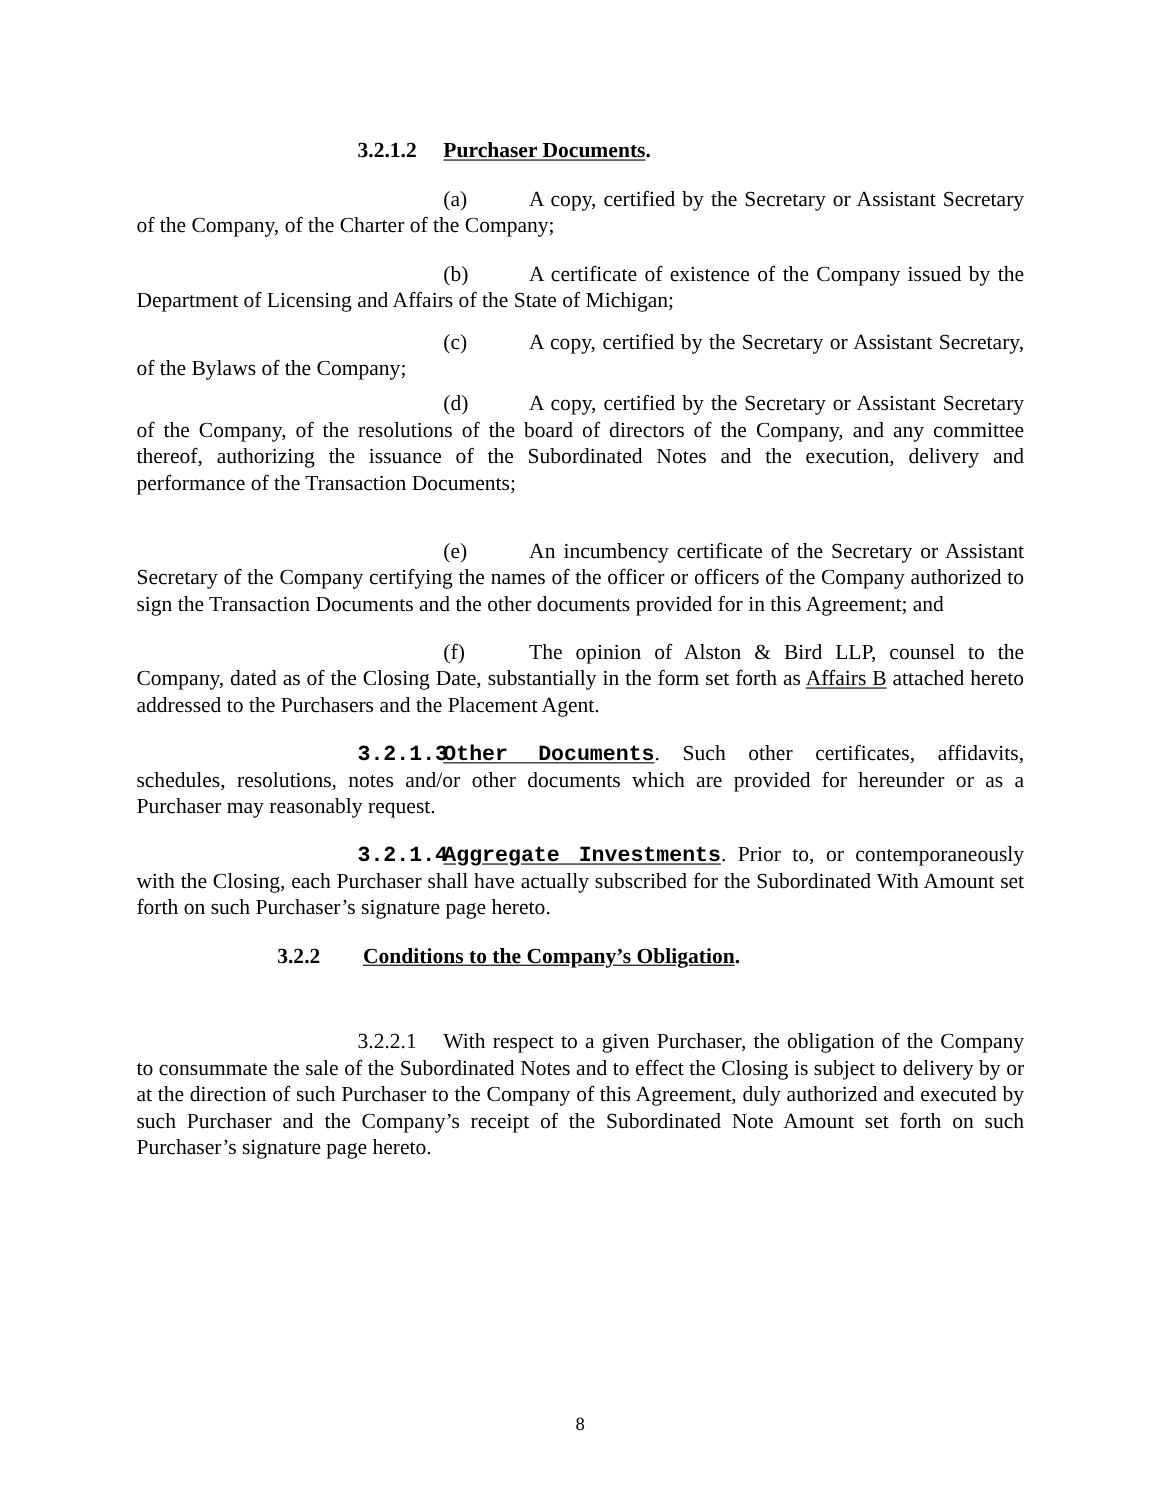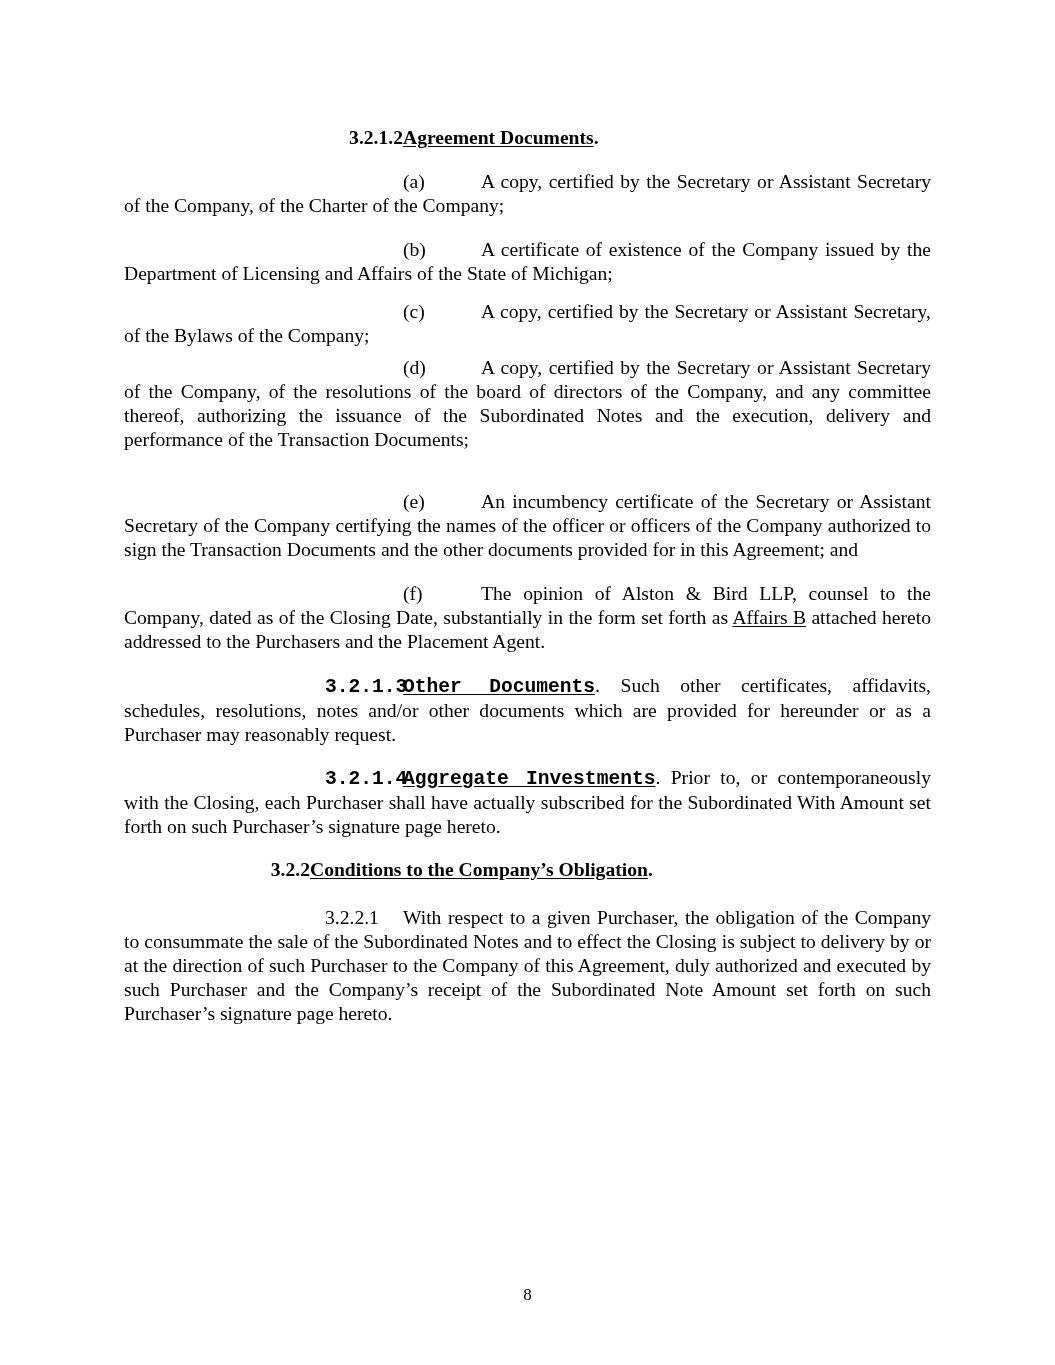--- a/index.html
+++ b/index.html
@@ -3,35 +3,35 @@
   <meta charset="utf-8">
   <style>
     html, body { margin: 0; padding: 0; background: #ffffff; }
     body {
       width: 1055px; height: 1365px; position: relative; overflow: hidden;
       font-family: "Liberation Serif", "DejaVu Serif", serif;
       font-size: 19.6px; color: #000; line-height: 24px;
     }
     .page { position: absolute; left: 124px; top: 0; width: 807px; }
     .heading { position: absolute; font-weight: bold; white-space: nowrap; }
-    .heading .num { display: inline-block; text-align: right; }
+    .heading .num { display: inline-block; }
     .heading .title { text-decoration: underline; text-underline-offset: 2px; }
     .para { position: absolute; left: 0; width: 807px; text-align: justify; text-align-last: left; }
     .item-label { display: inline-block; width: 78px; }
     .u { text-decoration: underline; text-underline-offset: 2px; }
     .b { font-weight: bold; font-family: Liberation Mono, monospace; }
     .pagenum { position: absolute; top: 1283px; left: 0; width: 1055px; text-align: center; font-size: 17px; }
   </style>
 </head>
 <body>
 
 <div class="page">
 
   <div class="heading" style="top:126px; left:201px;">
-    <span class="num" style="width:78px;">3.2.1.2</span><span class="title">Agreement Documents</span><span>.</span>
+    <span class="num" style="width:78px;">3.2.1.2</span><span class="title">Purchaser Documents</span><span>.</span>
   </div>
 
   <div class="para" style="top:170px;">
     <span style="display:inline-block;width:279px;"></span><span class="item-label">(a)</span><span>A copy, certified by the Secretary or Assistant Secretary of the Company, of the Charter of the Company;</span>
   </div>
 
   <div class="para" style="top:238px;">
     <span style="display:inline-block;width:279px;"></span><span class="item-label">(b)</span><span>A certificate of existence of the Company issued by the Department of Licensing and Affairs of the State of Michigan;</span>
   </div>
 
@@ -52,23 +52,23 @@
   </div>
 
   <div class="para" style="top:674px;">
     <span style="display:inline-block;width:201px;"></span><span class="b" style="display:inline-block;width:78px;">3.2.1.3</span><span class="b u">Other Documents</span><span>.  Such other certificates, affidavits, schedules, resolutions, notes and/or other documents which are provided for hereunder or as a Purchaser may reasonably request.</span>
   </div>
 
   <div class="para" style="top:766px;">
     <span style="display:inline-block;width:201px;"></span><span class="b" style="display:inline-block;width:78px;">3.2.1.4</span><span class="b u">Aggregate Investments</span><span>.  Prior to, or contemporaneously with the Closing, each Purchaser shall have actually subscribed for the Subordinated With Amount set forth on such Purchaser’s signature page hereto.</span>
   </div>
 
-  <div class="heading" style="top:858px; left:108px;">
+  <div class="heading" style="top:858px; left:128px;">
     <span class="num" style="width:78px;">3.2.2</span><span class="title">Conditions to the Company’s Obligation</span><span>.</span>
   </div>
 
-  <div class="para" style="top:906px;">
+  <div class="para" style="top:936px;">
     <span style="display:inline-block;width:201px;"></span><span style="display:inline-block;width:78px;">3.2.2.1</span><span>With respect to a given Purchaser, the obligation of the Company to consummate the sale of the Subordinated Notes and to effect the Closing is subject to delivery by or at the direction of such Purchaser to the Company of this Agreement, duly authorized and executed by such Purchaser and the Company’s receipt of the Subordinated Note Amount set forth on such Purchaser’s signature page hereto.</span>
   </div>
 
 </div>
 
 <div class="pagenum">8</div>
 
 </body></html>

